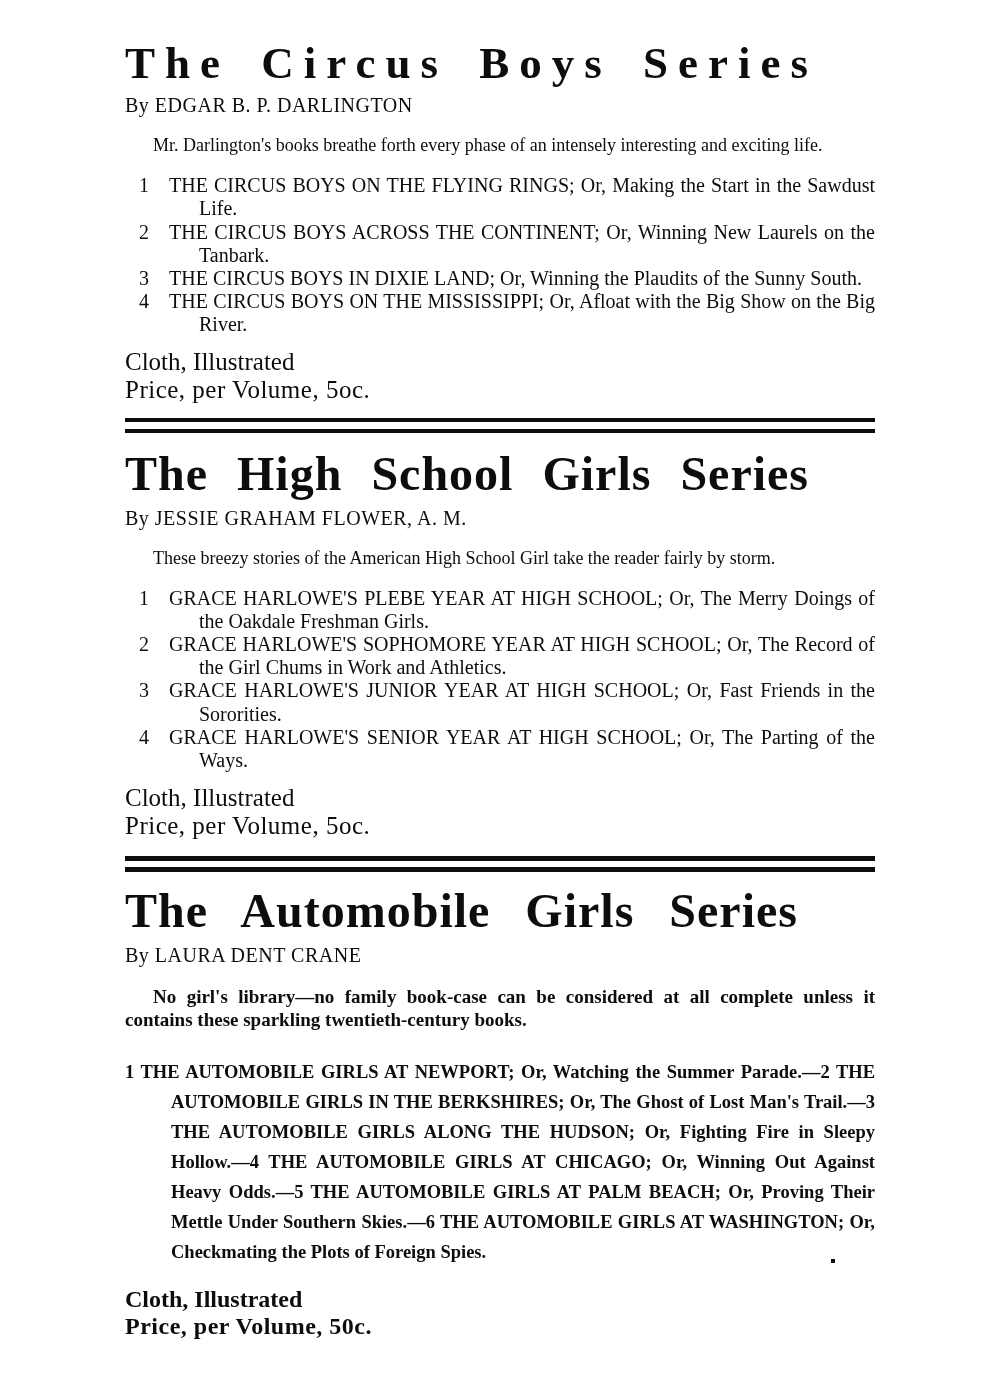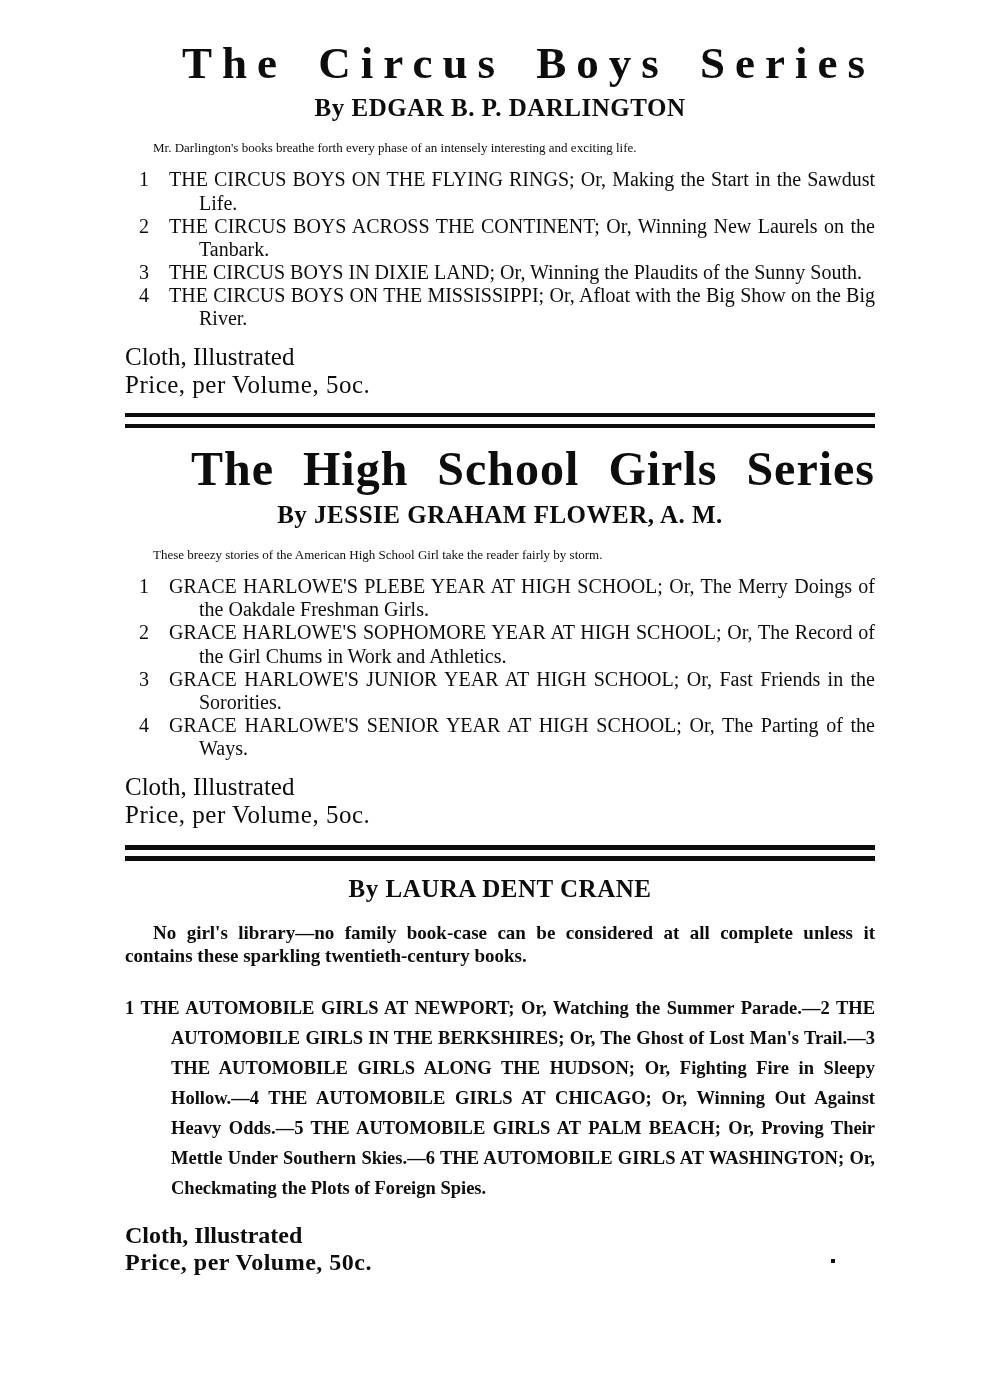--- a/index.html
+++ b/index.html
@@ -9,39 +9,39 @@
     color: #0d0d0d;
     font-family: "Liberation Serif", "DejaVu Serif", serif;
     overflow: hidden;
     position: relative;
   }
   .page { padding: 40px 125px 0 125px; }
 
   
   .sec-title {
     font-weight: bold;
-    text-align: right;
+    text-align: left;
     line-height: 1.05;
     white-space: nowrap;
     margin: 0;
   }
   .title-spread { font-size: 45px; letter-spacing: 10px; word-spacing: 10px; }
   .title-wide-2 { font-size: 48px; letter-spacing: 1px;  word-spacing: 16px; font-family: Liberation Serif, serif; }
   .title-wide-3 { font-size: 48px; letter-spacing: 1px;  word-spacing: 22px; }
 
   .byline {
-    font-weight: bold;
-    text-align: center;
-    font-size: 25px;
+    font-weight: normal;
+    text-align: left;
+    font-size: 20px;
     letter-spacing: 0.5px;
     margin-top: 7px;
   }
 
   .intro {
-    font-size: 13px;
+    font-size: 18px;
     line-height: 1.16;
     text-align: justify;
     text-indent: 28px;
     margin-top: 18px;
   }
   .intro.bold { font-weight: bold; font-size: 19px; line-height: 1.25; }
 
   
   .book-list { margin-top: 9px; }
   .book-item {
@@ -143,20 +143,21 @@
       </div>
     <div class="binding-row">
       <span>Cloth, Illustrated</span>
       <span class="price">Price, per Volume, 5oc.</span>
     </div>
   </section>
 
   <div class="divider thick"></div>
 
   <section>
+    <h1 class="sec-title title-wide-3">The Automobile Girls Series</h1>
     <div class="byline">By LAURA DENT CRANE</div>
     <p class="intro bold">No girl's library—no family book-case can be considered at all complete unless it contains these sparkling twentieth-century books.</p>
     <p class="runon">1 THE AUTOMOBILE GIRLS AT NEWPORT; Or, Watching the Summer Parade.—2 THE AUTOMOBILE GIRLS IN THE BERKSHIRES; Or, The Ghost of Lost Man's Trail.—3 THE AUTOMOBILE GIRLS ALONG THE HUDSON; Or, Fighting Fire in Sleepy Hollow.—4 THE AUTOMOBILE GIRLS AT CHICAGO; Or, Winning Out Against Heavy Odds.—5 THE AUTOMOBILE GIRLS AT PALM BEACH; Or, Proving Their Mettle Under Southern Skies.—6 THE AUTOMOBILE GIRLS AT WASHINGTON; Or, Checkmating the Plots of Foreign Spies.</p>
     <div class="binding-row bold">
       <span>Cloth, Illustrated</span>
       <span class="price">Price, per Volume, 50c.</span>
     </div>
   </section>
 
 </div>

